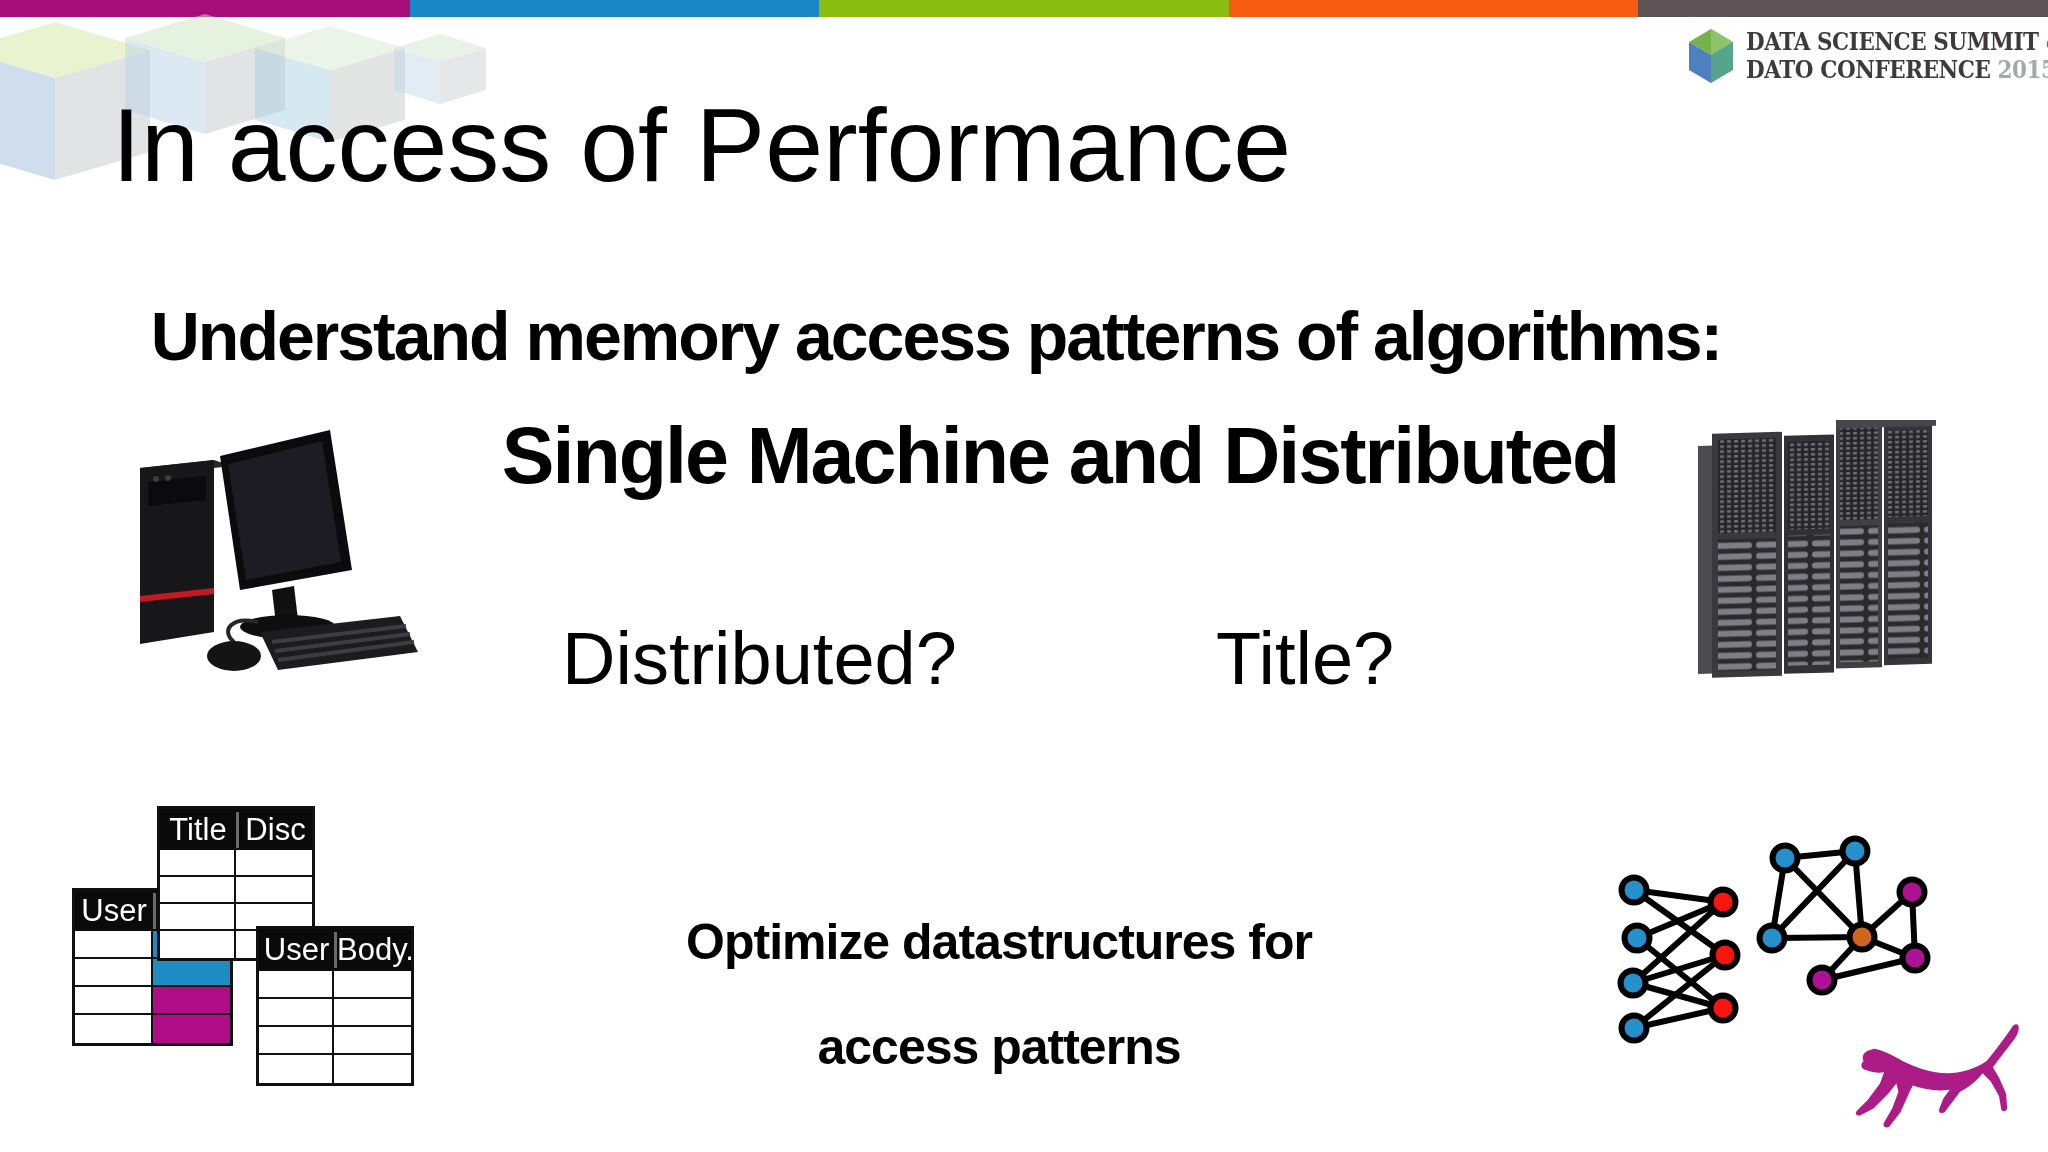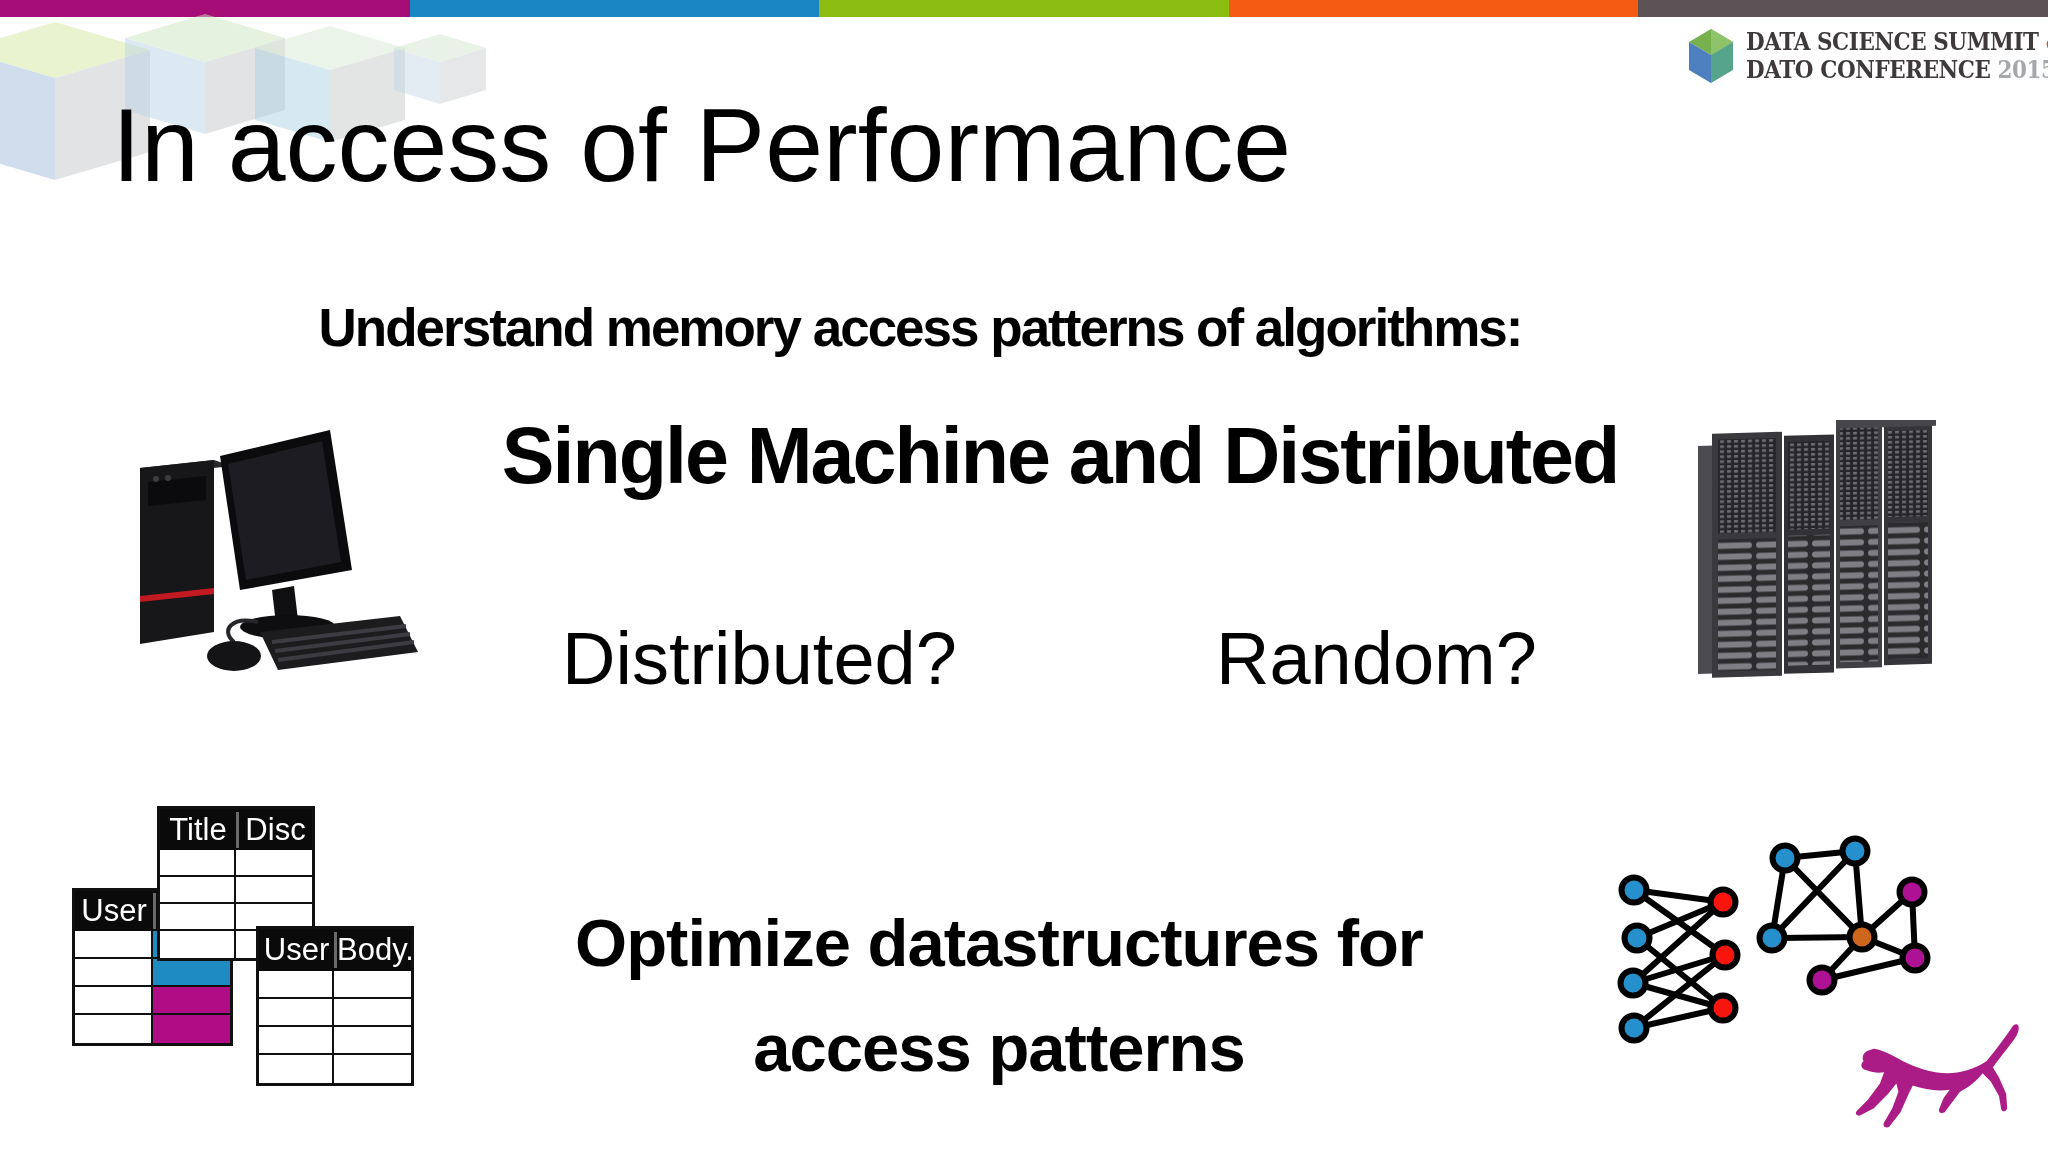--- a/index.html
+++ b/index.html
@@ -22,31 +22,31 @@
   }
   .logo-text .amp{color:#E2492F;}
   .logo-text .year{color:#A4A8AB;}
   
   .slide-title{
     position:absolute;left:112px;top:88px;font-size:104px;line-height:1.1;
     font-weight:normal;white-space:nowrap;
   }
   .heading{
     position:absolute;top:297px;left:0;width:1840px;text-align:center;
-    font-size:53px;font-weight:bold;letter-spacing:-2px;white-space:nowrap;
+    font-size:68px;font-weight:bold;letter-spacing:-2px;white-space:nowrap;padding-left:16px;
   }
   .subheading{
     position:absolute;top:410px;left:0;width:2048px;text-align:center;
     font-size:79px;font-weight:bold;letter-spacing:-2px;white-space:nowrap;margin-left:36px;
   }
   .q-left{position:absolute;top:616px;left:562px;font-size:74px;white-space:nowrap;}
   .q-right{position:absolute;top:616px;left:1216px;font-size:74px;white-space:nowrap;}
   .optimize{
     position:absolute;top:890px;left:424px;width:1150px;text-align:center;
-    font-size:67px;font-weight:bold;line-height:105px;letter-spacing:-1px;
+    font-size:50px;font-weight:bold;line-height:105px;letter-spacing:-1px;
   }
   
   .dtable{position:absolute;border:3px solid #101010;background:#fff;}
   .thead{display:flex;background:#0a0a0a;color:#fff;align-items:center;font-size:31px;}
   .hc{text-align:center;box-sizing:border-box;}
   .hc1{border-left:3px solid #6a6a6a;}
   .trow{display:flex;}
   .tcell{box-sizing:border-box;border-right:2px solid #101010;border-bottom:2px solid #101010;background:#fff;}
   .tcell:last-child{border-right:none;}
   .trow:last-child .tcell{border-bottom:none;}
@@ -116,21 +116,21 @@
   <div class="logo-text">
     <div><span>DATA SCIENCE SUMMIT </span><span class="amp">&amp;</span></div>
     <div><span>DATO CONFERENCE </span><span class="year">2015</span></div>
   </div>
 </div>
 
 <div class="slide-title">In access of Performance</div>
 <div class="heading">Understand memory access patterns of algorithms:</div>
 <div class="subheading">Single Machine and Distributed</div>
 <div class="q-left">Distributed?</div>
-<div class="q-right">Random?</div>
+<div class="q-right">Title?</div>
 <div class="optimize">
   <div>Optimize datastructures for</div>
   <div>access patterns</div>
 </div>
 
 <svg class="computer" width="350" height="290" viewBox="0 0 350 290">
   <polygon points="58,48 132,40 150,46 76,54" fill="#2a2a2d"></polygon>
   <polygon points="58,48 132,40 132,212 58,224" fill="#17171a"></polygon>
   <polygon points="66,62 124,56 124,80 66,86" fill="#0b0b0d"></polygon>
   <circle cx="74" cy="59" r="3" fill="#3c3c40"></circle>

